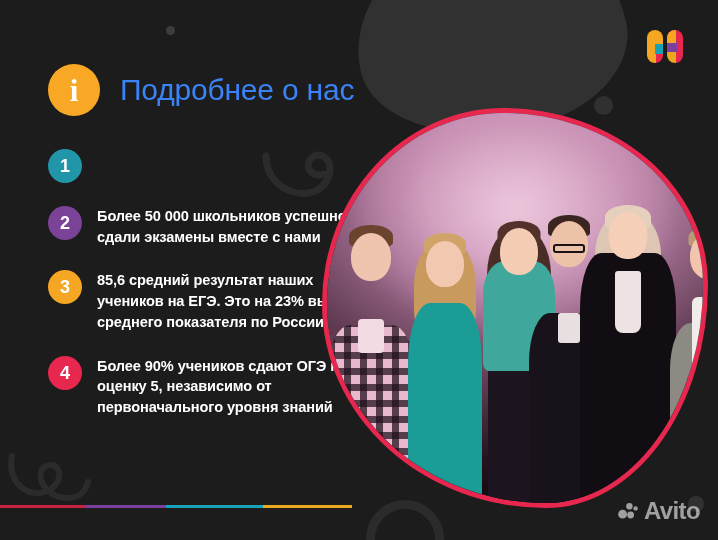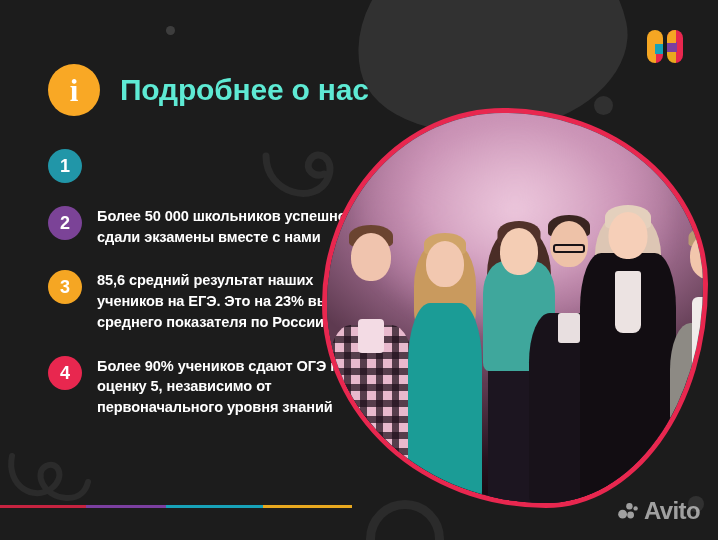--- a/index.html
+++ b/index.html
@@ -96,23 +96,23 @@
   }
   .info-badge span {
     color: #ffffff;
     font-size: 31px;
     font-weight: bold;
     line-height: 1;
     font-family: "Liberation Serif", serif;
   }
 
   .title {
-    color: #5eead4;
+    color: #3b82f6;
     font-size: 30px;
-    font-weight: bold;
+    font-weight: normal;
     letter-spacing: -0.2px;
     white-space: nowrap;
   }
 
   
   .list {
     position: absolute;
     top: 148px;
     left: 48px;
     width: 312px;

